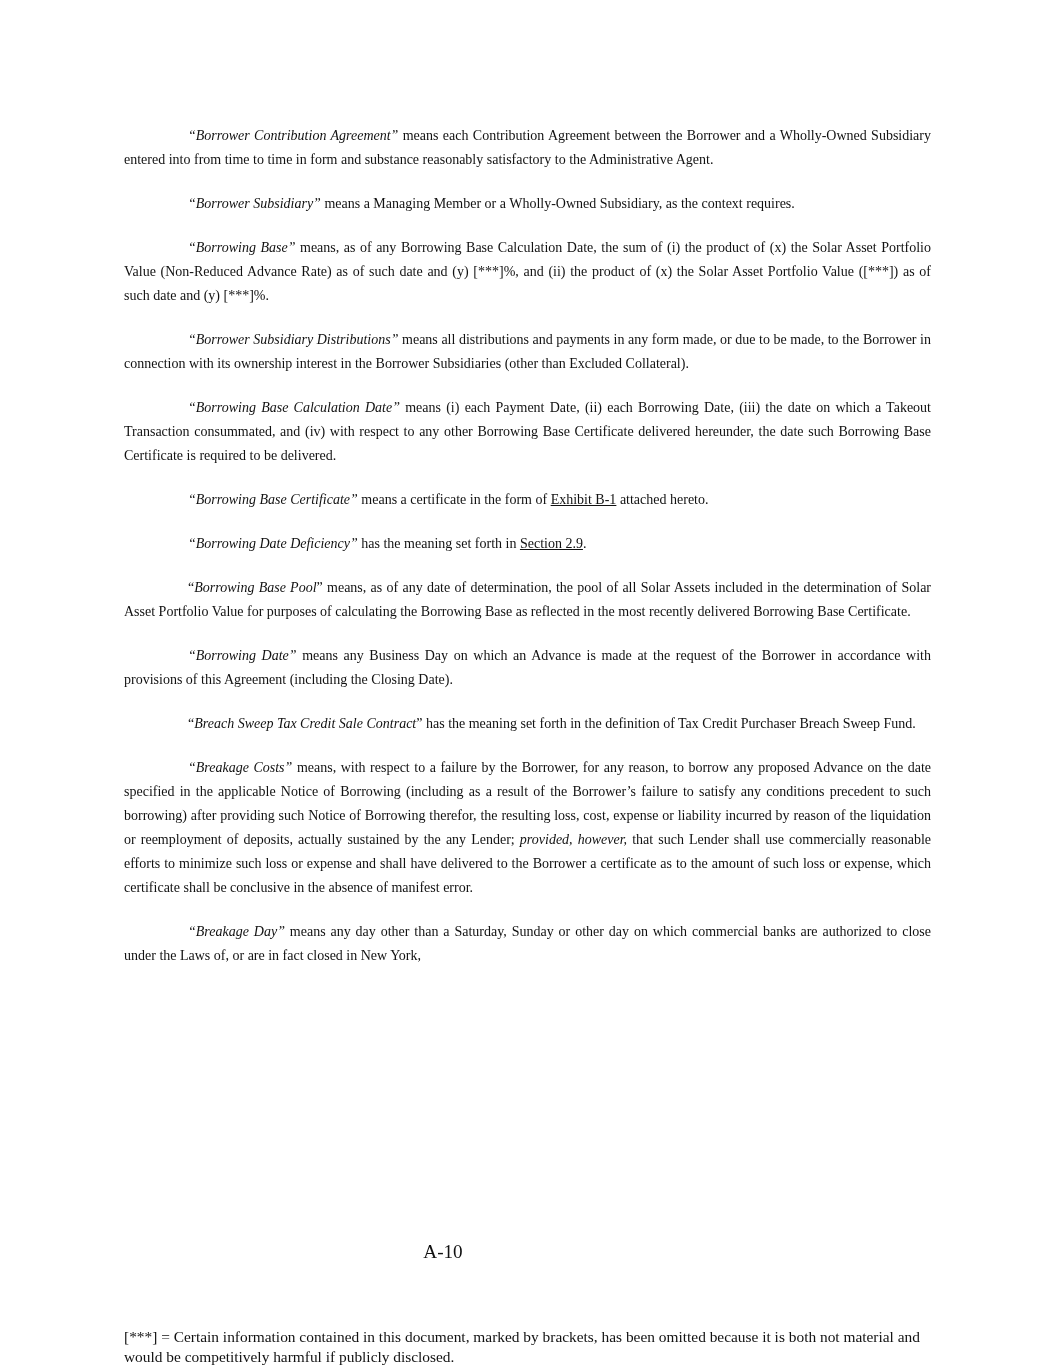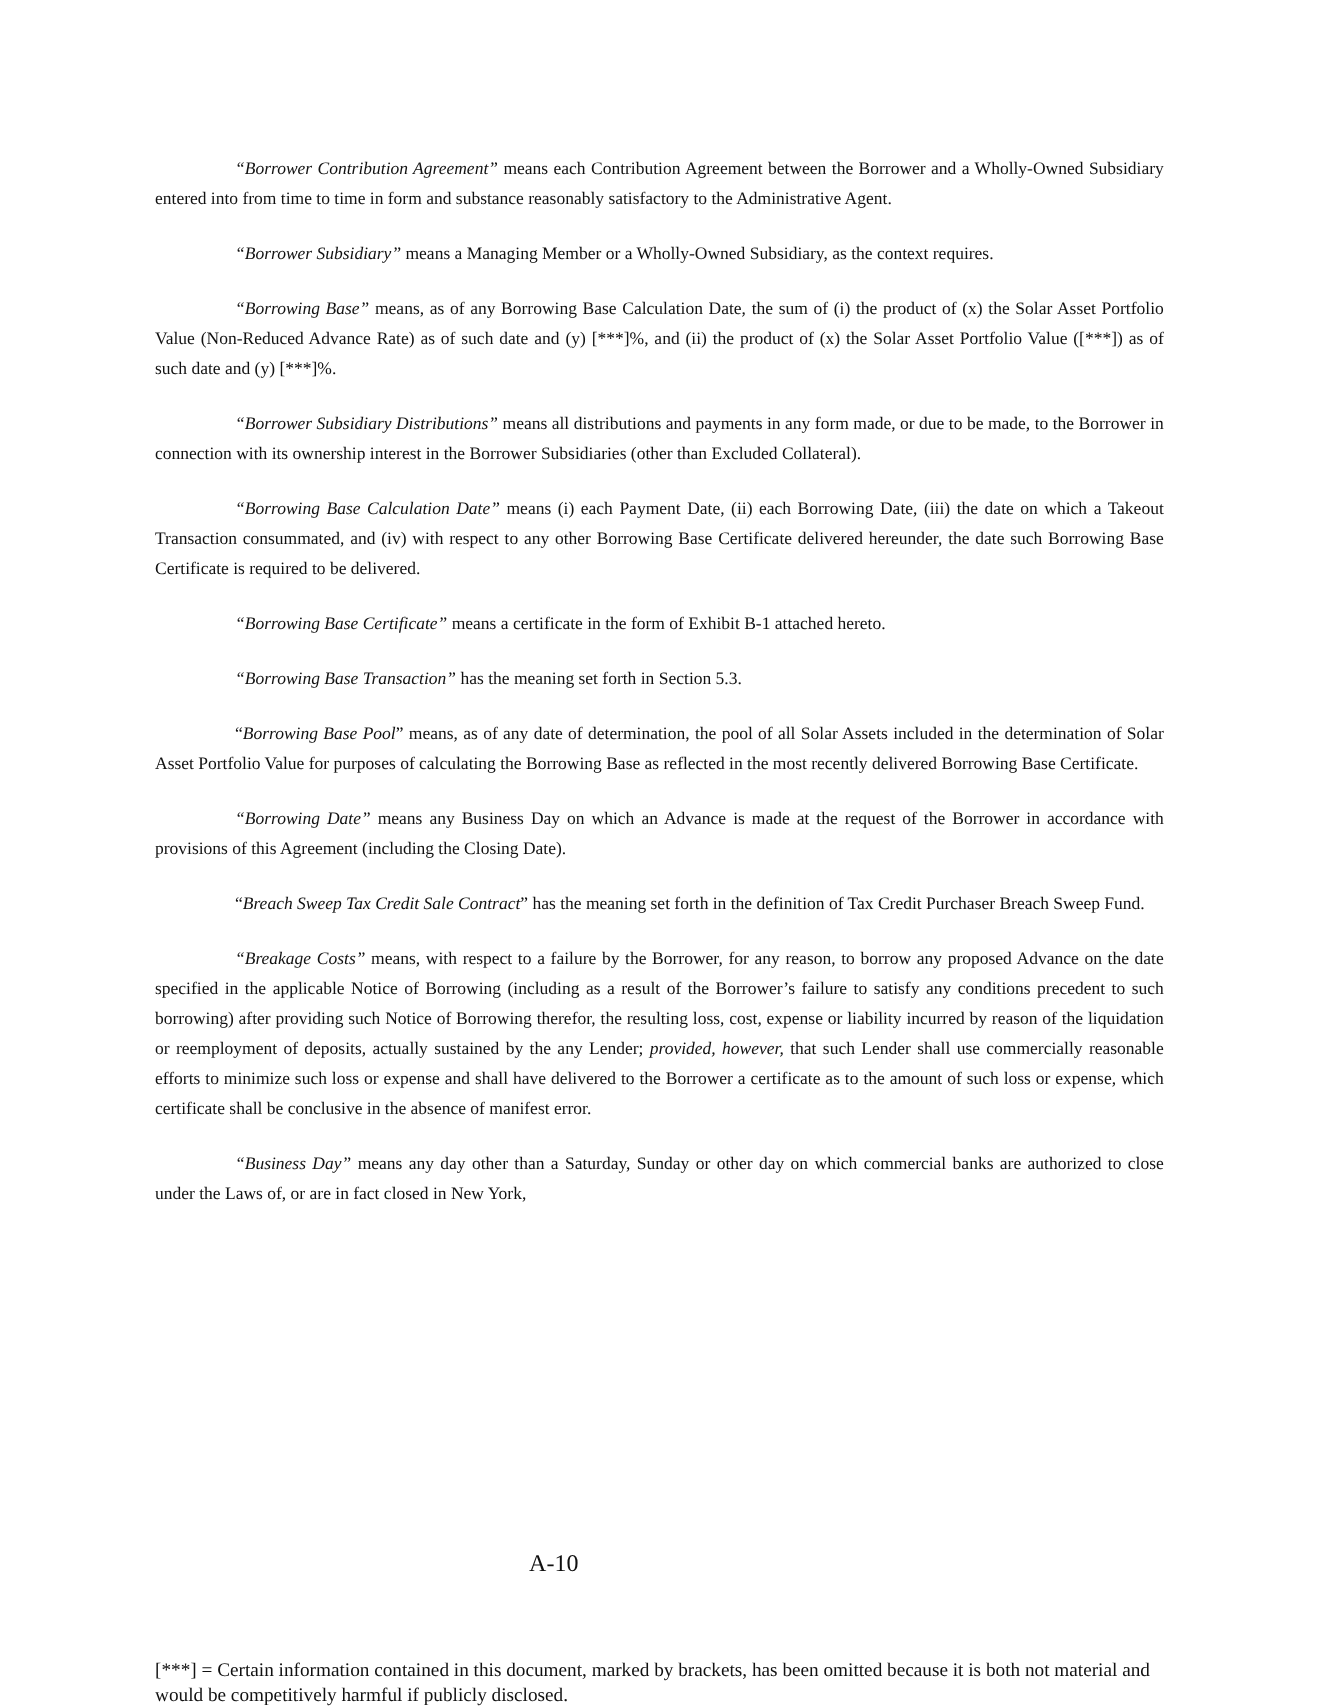--- a/index.html
+++ b/index.html
@@ -23,21 +23,21 @@
     }
     .para {
       font-size: 14px;
       line-height: 24px;
       text-align: justify;
       text-indent: 64px;
       margin: 0 0 20px 0;
     }
     .para.first { margin-top: 0; }
     .term { font-style: italic; }
-    .link { }
+    .link { text-decoration: underline; }
     .it { font-style: italic; }
     .page-number {
       position: absolute;
       top: 1240px;
       left: 0;
       width: 886px;
       text-align: center;
       font-size: 19.2px;
       line-height: 24px;
     }
@@ -61,29 +61,29 @@
   <p class="para"><span class="term">“Borrower Subsidiary”</span><span> means a Managing Member or a Wholly-Owned Subsidiary, as the context requires.</span></p>
 
   <p class="para"><span class="term">“Borrowing Base”</span><span> means, as of any Borrowing Base Calculation Date, the sum of (i) the product of (x) the Solar Asset Portfolio Value (Non-Reduced Advance Rate) as of such date and (y) [***]%, and (ii) the product of (x) the Solar Asset Portfolio Value ([***]) as of such date and (y) [***]%.</span></p>
 
   <p class="para"><span class="term">“Borrower Subsidiary Distributions”</span><span> means all distributions and payments in any form made, or due to be made, to the Borrower in connection with its ownership interest in the Borrower Subsidiaries (other than Excluded Collateral).</span></p>
 
   <p class="para"><span class="term">“Borrowing Base Calculation Date”</span><span> means (i) each Payment Date, (ii) each Borrowing Date, (iii) the date on which a Takeout Transaction consummated, and (iv) with respect to any other Borrowing Base Certificate delivered hereunder, the date such Borrowing Base Certificate is required to be delivered.</span></p>
 
   <p class="para"><span class="term">“Borrowing Base Certificate”</span><span> means a certificate in the form of </span><span class="link">Exhibit B-1</span><span> attached hereto.</span></p>
 
-  <p class="para"><span class="term">“Borrowing Base Transaction”</span><span> has the meaning set forth in </span><span class="link">Section 5.3</span><span>.</span></p>
+  <p class="para"><span class="term">“Borrowing Date Deficiency”</span><span> has the meaning set forth in </span><span class="link">Section 2.9</span><span>.</span></p>
 
   <p class="para"><span>“</span><span class="term">Borrowing Base Pool</span><span>”</span><span> means, as of any date of determination, the pool of all Solar Assets included in the determination of Solar Asset Portfolio Value for purposes of calculating the Borrowing Base as reflected in the most recently delivered Borrowing Base Certificate.</span></p>
 
   <p class="para"><span class="term">“Borrowing Date”</span><span> means any Business Day on which an Advance is made at the request of the Borrower in accordance with provisions of this Agreement (including the Closing Date).</span></p>
 
   <p class="para"><span>“</span><span class="term">Breach Sweep Tax Credit Sale Contract</span><span>”</span><span> has the meaning set forth in the definition of Tax Credit Purchaser Breach Sweep Fund.</span></p>
 
   <p class="para"><span class="term">“Breakage Costs”</span><span> means, with respect to a failure by the Borrower, for any reason, to borrow any proposed Advance on the date specified in the applicable Notice of Borrowing (including as a result of the Borrower’s failure to satisfy any conditions precedent to such borrowing) after providing such Notice of Borrowing therefor, the resulting loss, cost, expense or liability incurred by reason of the liquidation or reemployment of deposits, actually sustained by the any Lender; </span><span class="it">provided, however,</span><span> that such Lender shall use commercially reasonable efforts to minimize such loss or expense and shall have delivered to the Borrower a certificate as to the amount of such loss or expense, which certificate shall be conclusive in the absence of manifest error.</span></p>
 
-  <p class="para"><span class="term">“Business Day”</span><span> means any day other than a Saturday, Sunday or other day on which commercial banks are authorized to close under the Laws of, or are in fact closed in New York,</span></p>
+  <p class="para"><span class="term">“Breakage Day”</span><span> means any day other than a Saturday, Sunday or other day on which commercial banks are authorized to close under the Laws of, or are in fact closed in New York,</span></p>
 
 </div>
 
 <div class="page-number">A-10</div>
 
 <div class="footnote">[***] = Certain information contained in this document, marked by brackets, has been omitted because it is both not material and would be competitively harmful if publicly disclosed.</div>
 
 </body></html>

